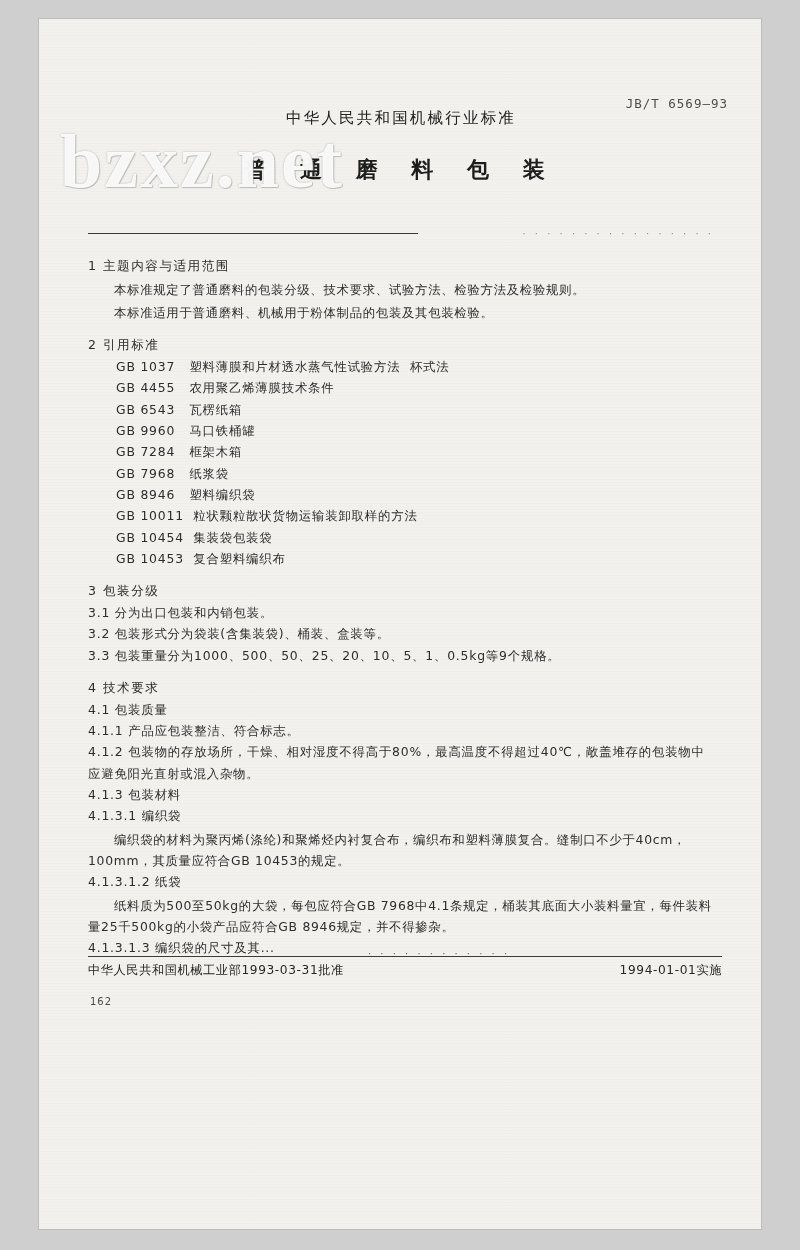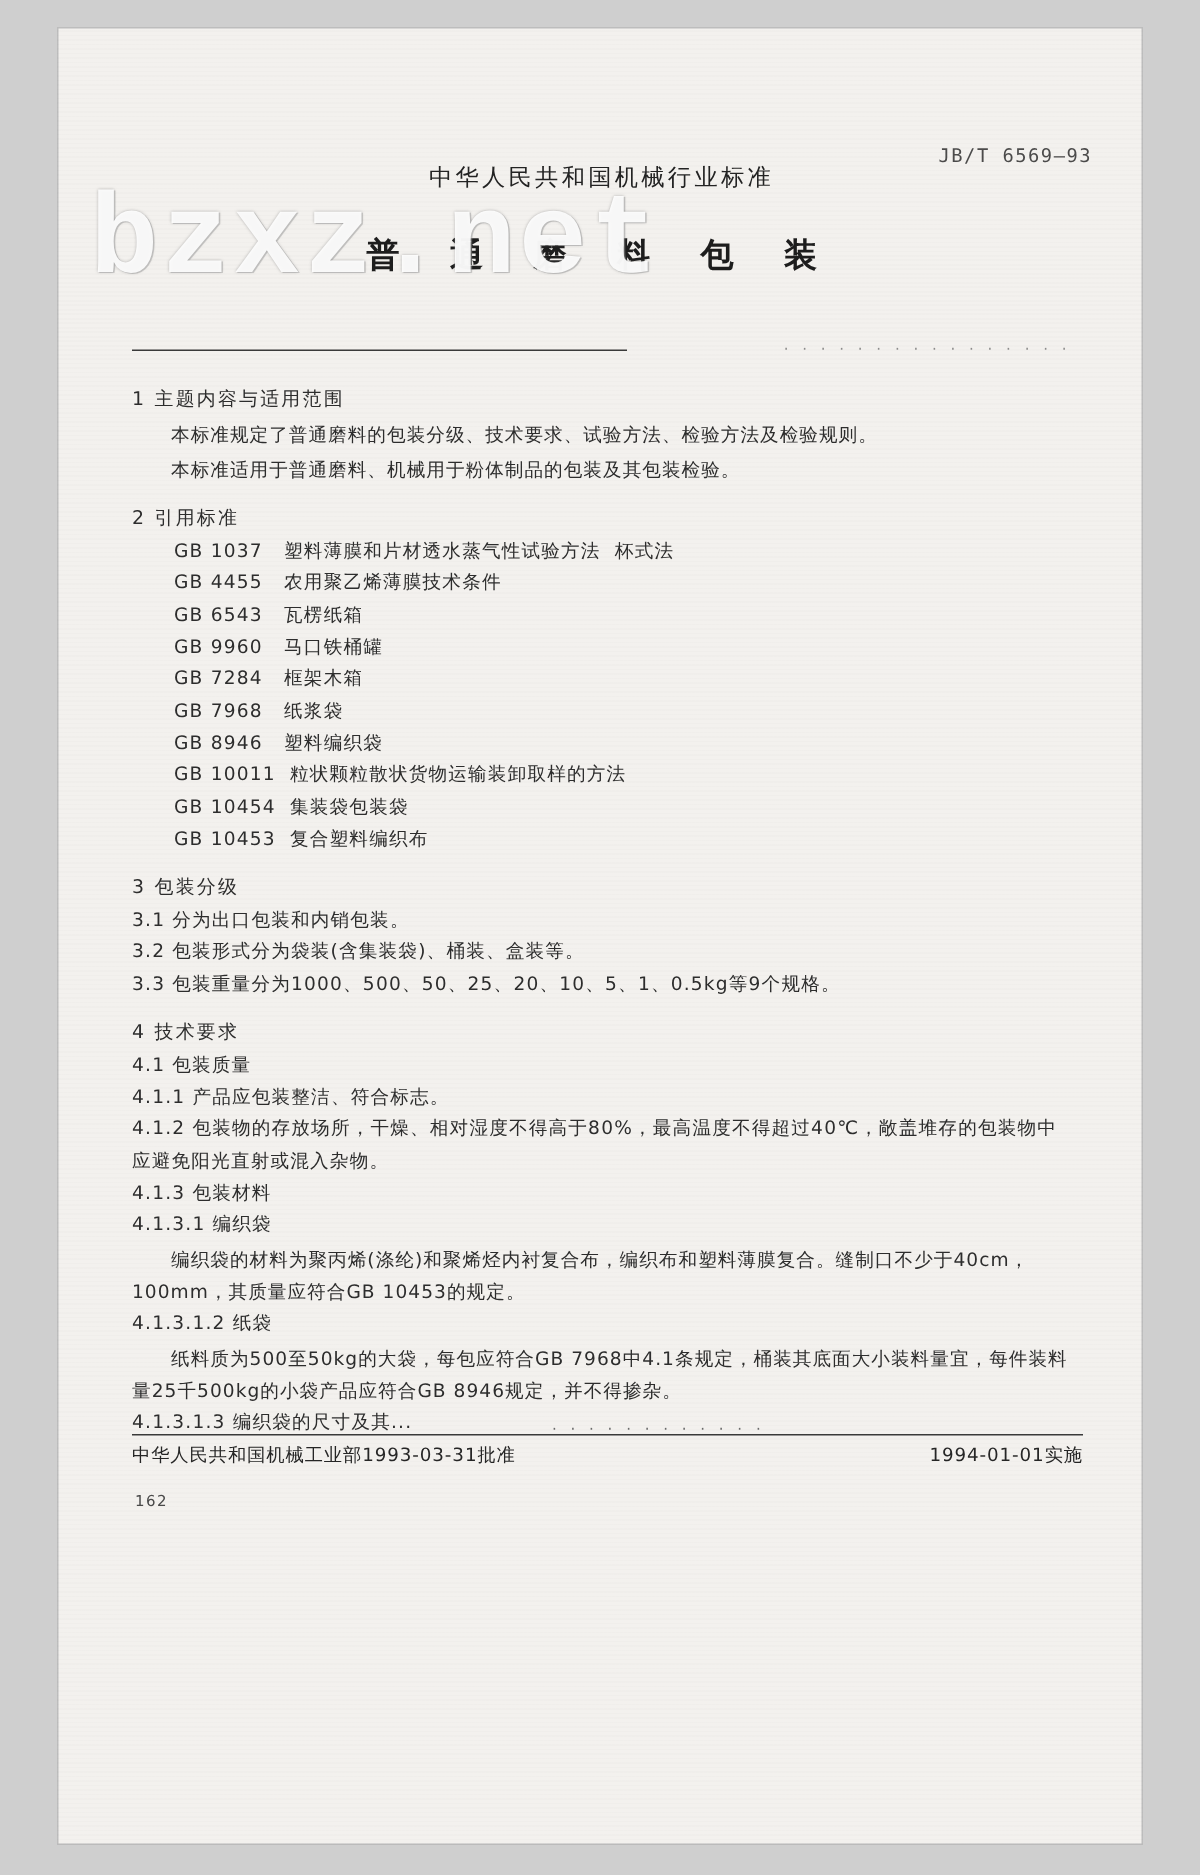--- a/index.html
+++ b/index.html
@@ -152,21 +152,21 @@
     color: #4a4a4a;
     letter-spacing: 1px;
   }
   
   .watermark {
     position: absolute;
     left: 60px;
     top: 118px;
     font-size: 76px;
     font-weight: bold;
-    font-family: Liberation Mono, monospace;
+    font-family: Liberation Serif, serif;
     color: rgba(255,255,255,0.92);
     letter-spacing: 2px;
     text-shadow:
       0 0 2px rgba(120,120,120,.55),
       1px 1px 0 rgba(160,160,160,.45);
     pointer-events: none;
     user-select: none;
     z-index: 5;
   }
   .blur {

